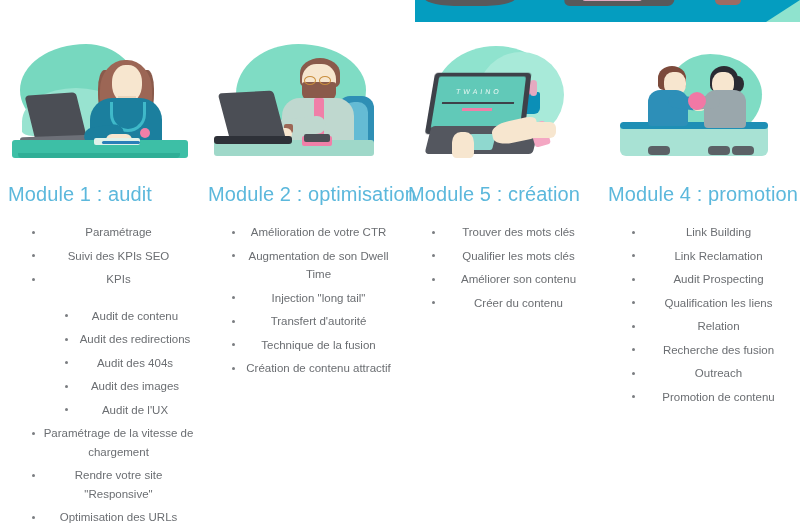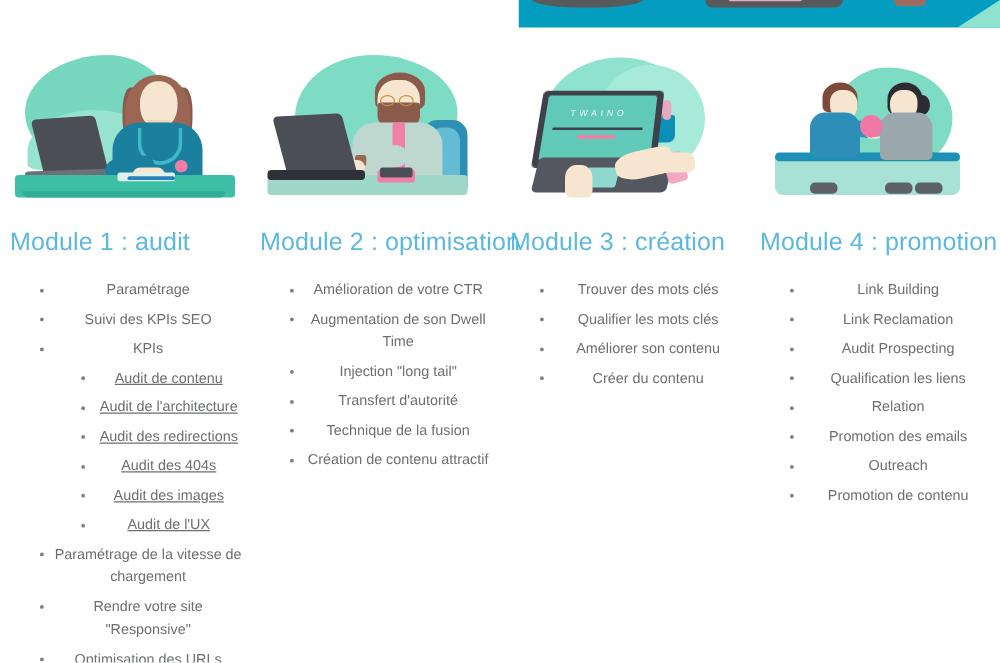--- a/index.html
+++ b/index.html
@@ -421,24 +421,23 @@
   }
   ul.mlist li::before {
     content: "";
     position: absolute;
     left: 0; top: 7.5px;
     width: 3px; height: 3px;
     background: #7A7D81;
     border-radius: 50%;
   }
   ul.sublist {
-    margin: 5px 0 0 0;
+    margin: 18px 0 0 0;
     padding-left: 22px;
     list-style: none;
-    text-decoration: underline;
   }
   ul.sublist li {
     position: relative;
     font-size: 11.5px;
     color: #6B6E72;
     line-height: 18.5px;
     margin-bottom: 5px;
     padding-left: 11px;
   }
   ul.sublist li::before {
@@ -494,23 +493,20 @@
         <li>
           <span>Suivi des KPIs SEO</span>
         </li>
         <li>
           <span>KPIs</span>
           <ul class="sublist">
             <li>
               <span>Audit de contenu</span>
             </li>
             <li>
-              <span>Audit de l'architecture</span>
-            </li>
-            <li>
               <span>Audit des redirections</span>
             </li>
             <li>
               <span>Audit des 404s</span>
             </li>
             <li>
               <span>Audit des images</span>
             </li>
             <li>
               <span>Audit de l'UX</span>
@@ -587,21 +583,21 @@
         <div class="sh i3-txt">TWAINO</div>
         <div class="sh i3-line"></div>
         <div class="sh i3-sub"></div>
         <div class="sh i3-base"></div>
         <div class="sh i3-pad"></div>
         <div class="sh i3-phone"></div>
         <div class="sh i3-arm2"></div>
         <div class="sh i3-hand2"></div>
         <div class="sh i3-hand1"></div>
       </div>
-      <h2 class="mod-title">Module 3 : création</h2>
+      <h2 class="mod-title">Module 5 : création</h2>
       <ul class="mlist">
         <li>
           <span>Trouver des mots clés</span>
         </li>
         <li>
           <span>Qualifier les mots clés</span>
         </li>
         <li>
           <span>Améliorer son contenu</span>
         </li>
@@ -645,21 +641,21 @@
         <li>
           <span>Audit Prospecting</span>
         </li>
         <li>
           <span>Qualification les liens</span>
         </li>
         <li>
           <span>Relation</span>
         </li>
         <li>
-          <span>Promotion des emails</span>
+          <span>Recherche des fusion</span>
         </li>
         <li>
           <span>Outreach</span>
         </li>
         <li>
           <span>Promotion de contenu</span>
         </li>
       </ul>
     </div>
 

